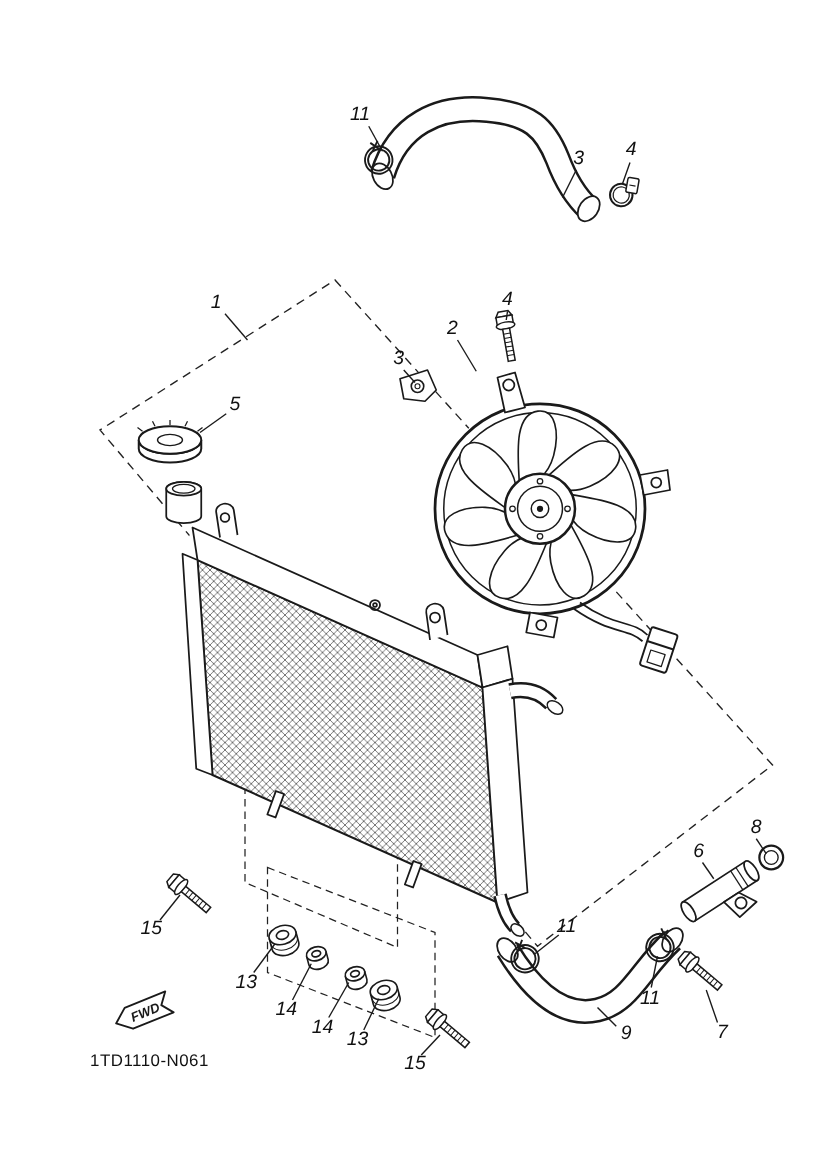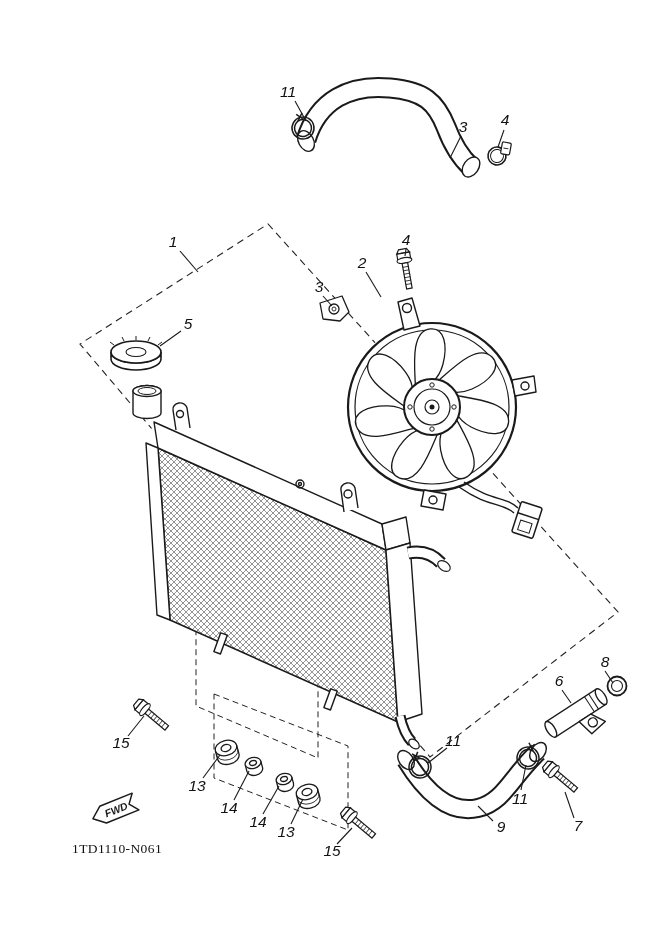--- a/index.html
+++ b/index.html
@@ -8,21 +8,20 @@
     font-family:"Liberation Sans", sans-serif;overflow:hidden;
   }
   .stage svg{position:absolute;left:0;top:0;}
   .callout{
     position:absolute;transform:translate(-50%,-50%);
     font-size:15.5px;color:#111;line-height:1;user-select:none;font-style:italic;
   }
   .part-code{
     position:absolute;left:72px;top:841px;font-size:13.5px;color:#111;
     letter-spacing:.4px;
-    font-family:Liberation Serif, serif;
   }
 </style>
 </head>
 <body>
 
 <div class="stage">
 
 <svg width="661" height="935" viewBox="0 0 661 935">
   <defs>
     <pattern id="xhatch" width="6" height="6" patternUnits="userSpaceOnUse">

